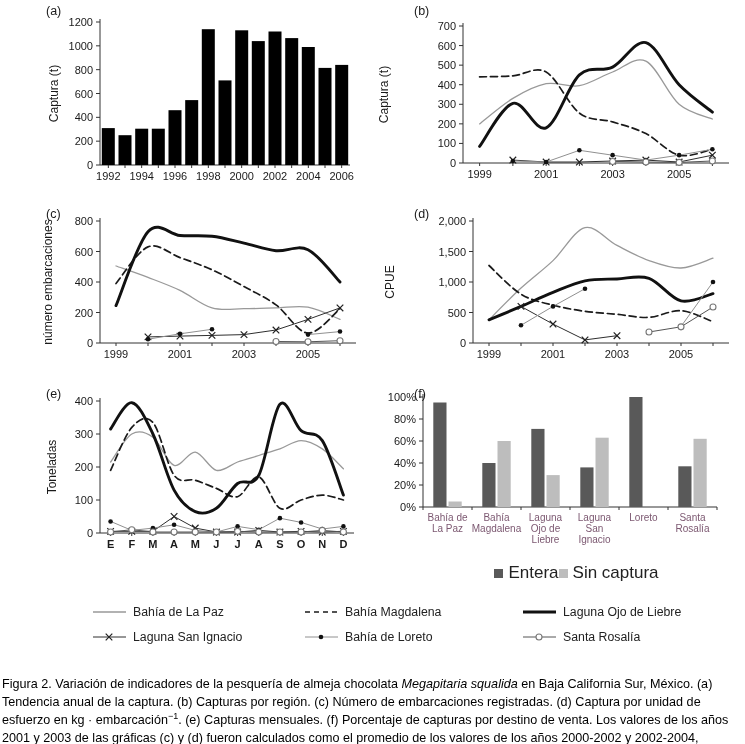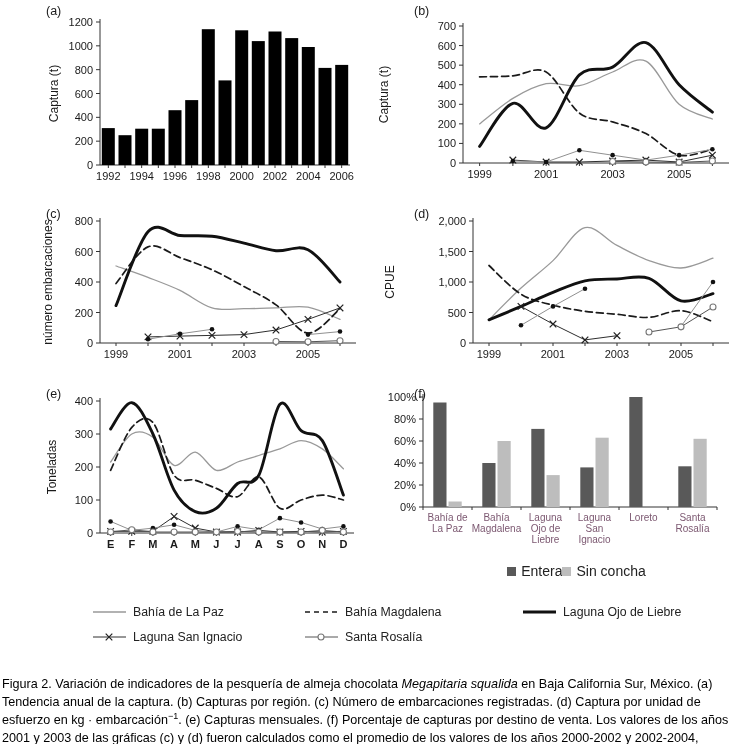--- a/index.html
+++ b/index.html
@@ -4,21 +4,21 @@
 <style>
   html,body{margin:0;padding:0;background:#fff;}
   body{width:745px;font-family:"Liberation Sans","DejaVu Sans",sans-serif;color:#000;}
   .figure{width:745px;height:744px;position:relative;background:#fff;overflow:hidden;}
   .grid{display:grid;grid-template-columns:368px 377px;grid-template-rows:195px 178px 222px;}
   .panel{position:relative;}
   .panel-letter{position:absolute;font-size:12.5px;color:#1a1a1a;left:46px;top:4px;}
   .row2 .panel-letter{top:12px;}
   .row3 .panel-letter{top:14px;}
   svg{display:block;}
-  .f-legend{display:flex;justify-content:center;align-items:center;padding-left:40px;margin-top:-6px;font-size:14px;color:#222;}
+  .f-legend{display:flex;justify-content:center;align-items:center;padding-left:40px;margin-top:-6px;font-size:17px;color:#222;}
   .f-legend .entry{display:flex;align-items:center;gap:5px;}
   .f-legend .sq{width:9px;height:9px;display:inline-block;}
   .line-legend{margin:8px 0 0 92px;display:grid;grid-template-columns:212px 218px 230px;row-gap:7px;font-size:12.3px;color:#222;}
   .legend-item{display:flex;align-items:center;gap:5px;}
   .legend-item svg{flex:0 0 auto;}
   .caption{padding:16px 4px 0 2px;font-size:12.6px;line-height:1.43;color:#000;}
   .caption i{}
   .caption sup{font-size:9px;vertical-align:super;line-height:0;}
 </style>
 </head>
@@ -469,21 +469,21 @@
             <text x="324.5" y="148" text-anchor="middle" font-size="10" fill="#7c5871"><tspan x="324.5" dy="0">Santa</tspan><tspan x="324.5" dy="11">Rosalía</tspan></text>
           </g>
         </svg>
       <div class="f-legend">
         <span class="entry">
           <span class="sq" id="sq-entera" style="background: rgb(89, 89, 89);"></span>
           <span>Entera</span>
         </span>
         <span class="entry">
           <span class="sq" id="sq-sin-concha" style="background: rgb(189, 189, 189);"></span>
-          <span>Sin concha</span>
+          <span>Sin captura</span>
         </span>
       </div>
     </div>
   </div>
 
   <div class="line-legend">
     <span class="legend-item">
       <svg width="36" height="18">
           <line x1="1" y1="9" x2="34" y2="9" stroke="#999999" stroke-width="1.3"></line>
         </svg>
@@ -505,20 +505,29 @@
       <svg width="36" height="18">
           <line x1="1" y1="9" x2="34" y2="9" stroke="#2e2e2e" stroke-width="1"></line>
           <g>
             <path d="M13.7,5.7L20.3,12.3M13.7,12.3L20.3,5.7" stroke="#222" stroke-width="1.2" fill="none"></path>
           </g>
         </svg>
       <span>Laguna San Ignacio</span>
     </span>
     <span class="legend-item">
       <svg width="36" height="18">
+          <line x1="1" y1="9" x2="34" y2="9" stroke="#909090" stroke-width="1"></line>
+          <g>
+            <circle cx="17" cy="9" r="2.3" fill="#111"></circle>
+          </g>
+        </svg>
+      <span>Bahía de Loreto</span>
+    </span>
+    <span class="legend-item">
+      <svg width="36" height="18">
           <line x1="1" y1="9" x2="34" y2="9" stroke="#555555" stroke-width="1"></line>
           <g>
             <circle cx="17" cy="9" r="3" fill="#fff" stroke="#777" stroke-width="1.1"></circle>
           </g>
         </svg>
       <span>Santa Rosalía</span>
     </span>
   </div>
 
   <p class="caption">

